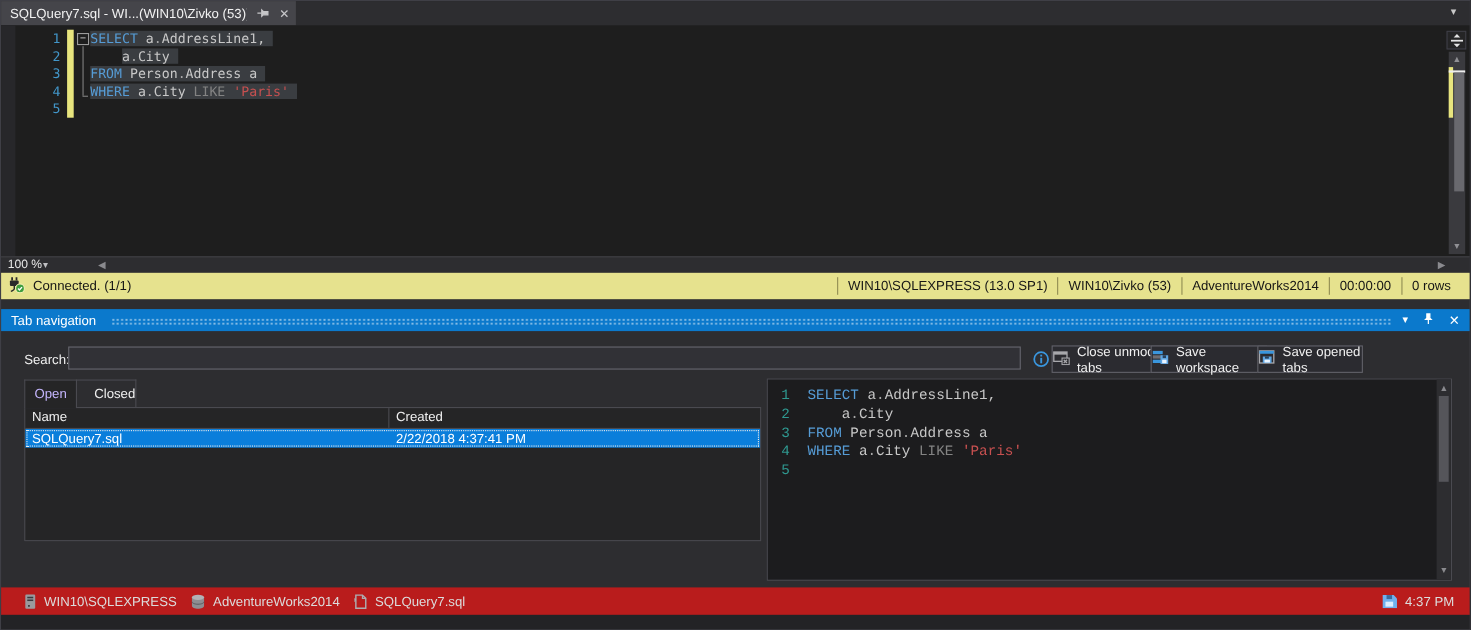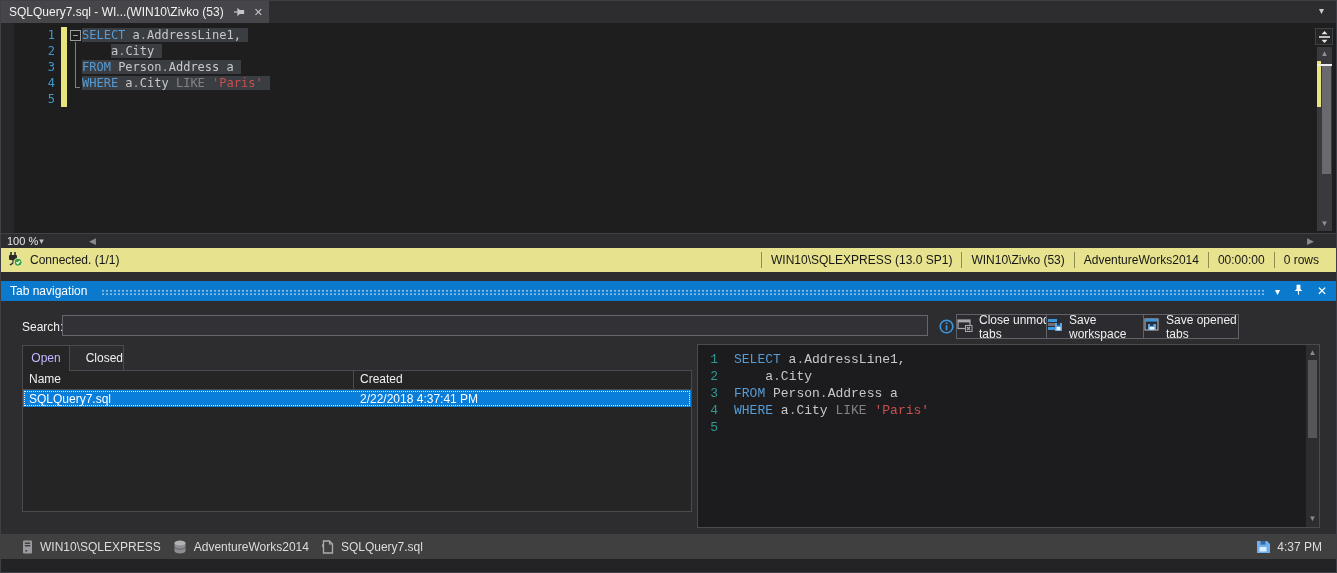--- a/index.html
+++ b/index.html
@@ -60,40 +60,40 @@
     color:#E8E8E8;padding:0 5px;font:12px "Liberation Sans",sans-serif;box-sizing:border-box;outline:none;}
   .infoicon{position:absolute;left:939px;top:319px;}
   .btn{position:absolute;top:314px;height:25px;background:#2B2B30;border:1px solid #62626A;color:#F0F0F0;
     font-size:12px;display:flex;align-items:center;justify-content:center;gap:6px;box-sizing:border-box;cursor:default;}
   
   .ttab{position:absolute;top:345px;height:26px;box-sizing:border-box;font-size:12px;text-align:center;
     line-height:24px;cursor:default;}
   .ttab-open{left:22px;width:48px;background:#252526;border:1px solid #4A4A50;border-bottom:none;color:#c4b5fd;z-index:2;}
   .ttab-closed{left:70px;width:54px;background:#2D2D30;border:1px solid #4A4A50;border-left:none;color:#F0F0F0;text-align:right;}
   
-  .grid{position:absolute;left:22px;top:370px;width:670px;height:142px;background:#252526;border:1px solid #4A4A50;
+  .grid{position:absolute;left:22px;top:370px;width:670px;height:122px;background:#252526;border:1px solid #4A4A50;
     box-sizing:border-box;font-size:12px;color:#F0F0F0;}
   .ghead{display:flex;height:19px;border-bottom:1px solid #4A4A50;box-sizing:border-box;}
   .gc-name{width:331px;padding:1px 6px;border-right:1px solid #4A4A50;box-sizing:border-box;}
   .gc-created{flex:1;padding:1px 6px;}
   .grow{display:flex;height:17px;background:#0A7EDB;color:#FFF;outline:1px dotted #EDEDED;outline-offset:-2px;
     align-items:center;cursor:default;}
   .grow .gc-name{border-right:none;}
   
   .preview{position:absolute;left:697px;top:344px;width:623px;height:184px;background:#1C1C1E;border:1px solid #4A4A50;box-sizing:border-box;}
   #pv-nums{position:absolute;left:8px;top:6px;width:12px;text-align:right;}
   .pln{height:17px;font:13px/17px "Liberation Mono",monospace;color:#2F9890;}
   #pv-code{position:absolute;left:36px;top:6px;}
   #pv-code .cl{height:17px;font:13px/17px "Liberation Mono",monospace;}
   .pvsb{position:absolute;right:0;top:0;bottom:0;width:13px;background:#2D2D30;}
   .pvsb .arr{position:absolute;left:0;width:100%;text-align:center;color:#8A8A8E;font-size:8px;line-height:12px;}
   .pvsb-thumb{position:absolute;left:2px;top:15px;width:9px;height:78px;background:#55555A;}
   
   .bbar{position:absolute;left:1px;right:1px;top:534px;height:25px;display:flex;align-items:center;gap:7px;
-    padding:0 14px 0 21px;font-size:12px;color:#DCDCDC;background:#404040;box-sizing:border-box;}
+    padding:0 14px 0 21px;font-size:12px;color:#DCDCDC;background:#b91c1c;box-sizing:border-box;}
   .bbar .sp{flex:1;}
   .bbar .ic{display:flex;align-items:center;}
   .bstrip{position:absolute;left:1px;right:1px;top:559px;height:13px;background:#232326;}
 </style>
 </head>
 <body>
 
 <div id="window">
 
   <div class="tabstrip">

